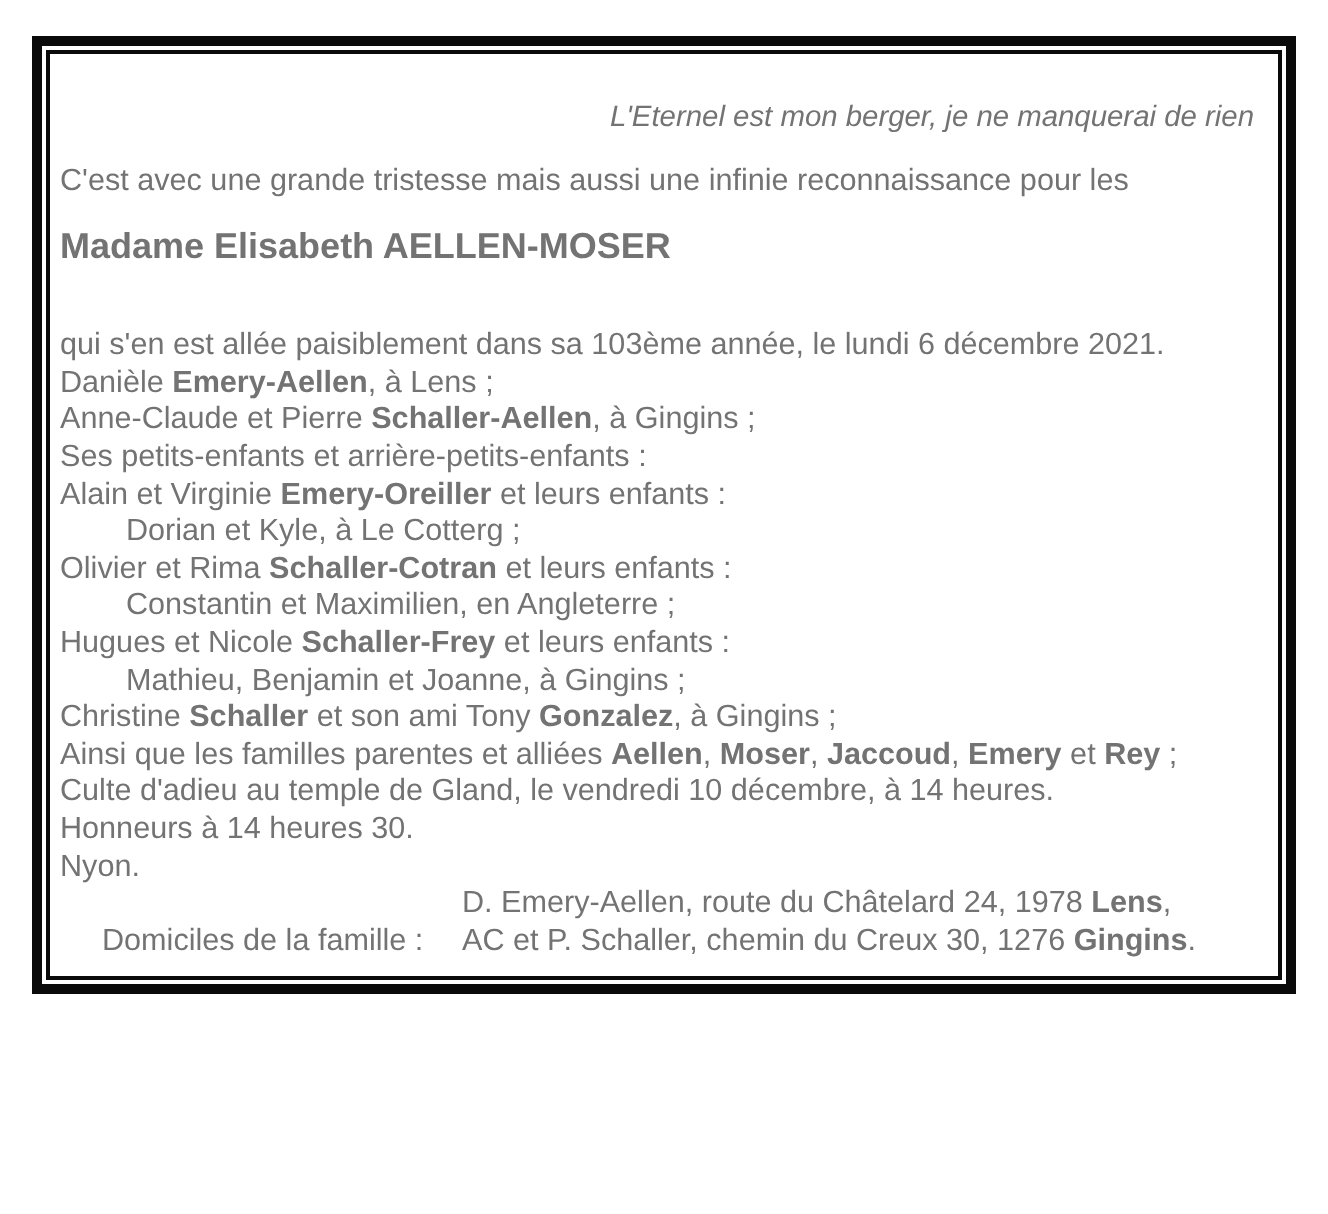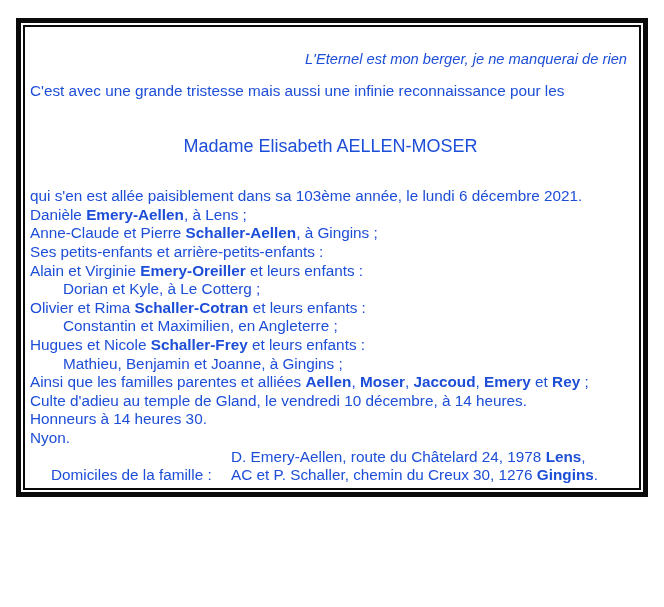--- a/index.html
+++ b/index.html
@@ -1,21 +1,21 @@
 <!DOCTYPE html>
 <html lang="fr"><head>
 <meta charset="utf-8">
 <style>
   html,body{margin:0;padding:0;background:#fff;}
   .page{
     position:relative;
     width:664px;height:511px;
     background:#fff;
     font-family:"Liberation Sans", sans-serif;
-    color:#1d4ed8;
+    color:#737373;
     overflow:hidden;
   }
   .frame-outer{
     position:absolute;
     left:16px;top:18px;right:16px;bottom:14px;
     border:5px solid #0a0a0a;
     padding:2px;
     box-sizing:border-box;
   }
   .frame-inner{
@@ -32,23 +32,22 @@
   }
   .epigraph{
     text-align:right;
     font-style:italic;
     font-size:14.7px;
     padding-right:4px;
     white-space:nowrap;
   }
   .intro{margin-top:13px;}
   .doc-title{
-    margin-top:36px;
-    text-align:center;
-    font-weight:normal;
+    margin-top:13px;
+    font-weight:bold;
     font-size:18px;
     line-height:20px;
   }
   .body-lines{margin-top:31px;}
   .line{white-space:nowrap;}
   .line.indent{padding-left:33px;}
   .intro .line{white-space:normal;}
   b{font-weight:bold;}
   .domiciles{display:flex;align-items:flex-end;margin-left:21px;}
   .domiciles-label{width:180px;flex:0 0 180px;}
@@ -74,20 +73,21 @@
             <div class="line"><span>qui s'en est allée paisiblement dans sa 103ème année, le lundi 6 décembre 2021.</span></div>
             <div class="line"><span>Danièle </span><b>Emery-Aellen</b><span>, à Lens ;</span></div>
             <div class="line"><span>Anne-Claude et Pierre </span><b>Schaller-Aellen</b><span>, à Gingins ;</span></div>
             <div class="line"><span>Ses petits-enfants et arrière-petits-enfants :</span></div>
             <div class="line"><span>Alain et Virginie </span><b>Emery-Oreiller</b><span> et leurs enfants :</span></div>
             <div class="line indent"><span>Dorian et Kyle, à Le Cotterg ;</span></div>
             <div class="line"><span>Olivier et Rima </span><b>Schaller-Cotran</b><span> et leurs enfants :</span></div>
             <div class="line indent"><span>Constantin et Maximilien, en Angleterre ;</span></div>
             <div class="line"><span>Hugues et Nicole </span><b>Schaller-Frey</b><span> et leurs enfants :</span></div>
             <div class="line indent"><span>Mathieu, Benjamin et Joanne, à Gingins ;</span></div>
+            <div class="line"><span>Christine </span><b>Schaller</b><span> et son ami Tony </span><b>Gonzalez</b><span>, à Gingins ;</span></div>
             <div class="line"><span>Ainsi que les familles parentes et alliées </span><b>Aellen</b><span>, </span><b>Moser</b><span>, </span><b>Jaccoud</b><span>, </span><b>Emery</b><span> et </span><b>Rey</b><span> ;</span></div>
             <div class="line"><span>Culte d'adieu au temple de Gland, le vendredi 10 décembre, à 14 heures.</span></div>
             <div class="line"><span>Honneurs à 14 heures 30.</span></div>
             <div class="line"><span>Nyon.</span></div>
           </div>
 
         <div class="domiciles">
           <div class="domiciles-label">Domiciles de la famille :</div>
           <div class="domiciles-addresses">
               <div class="line"><span>D. Emery-Aellen, route du Châtelard 24, 1978 </span><b>Lens</b><span>,</span></div>

